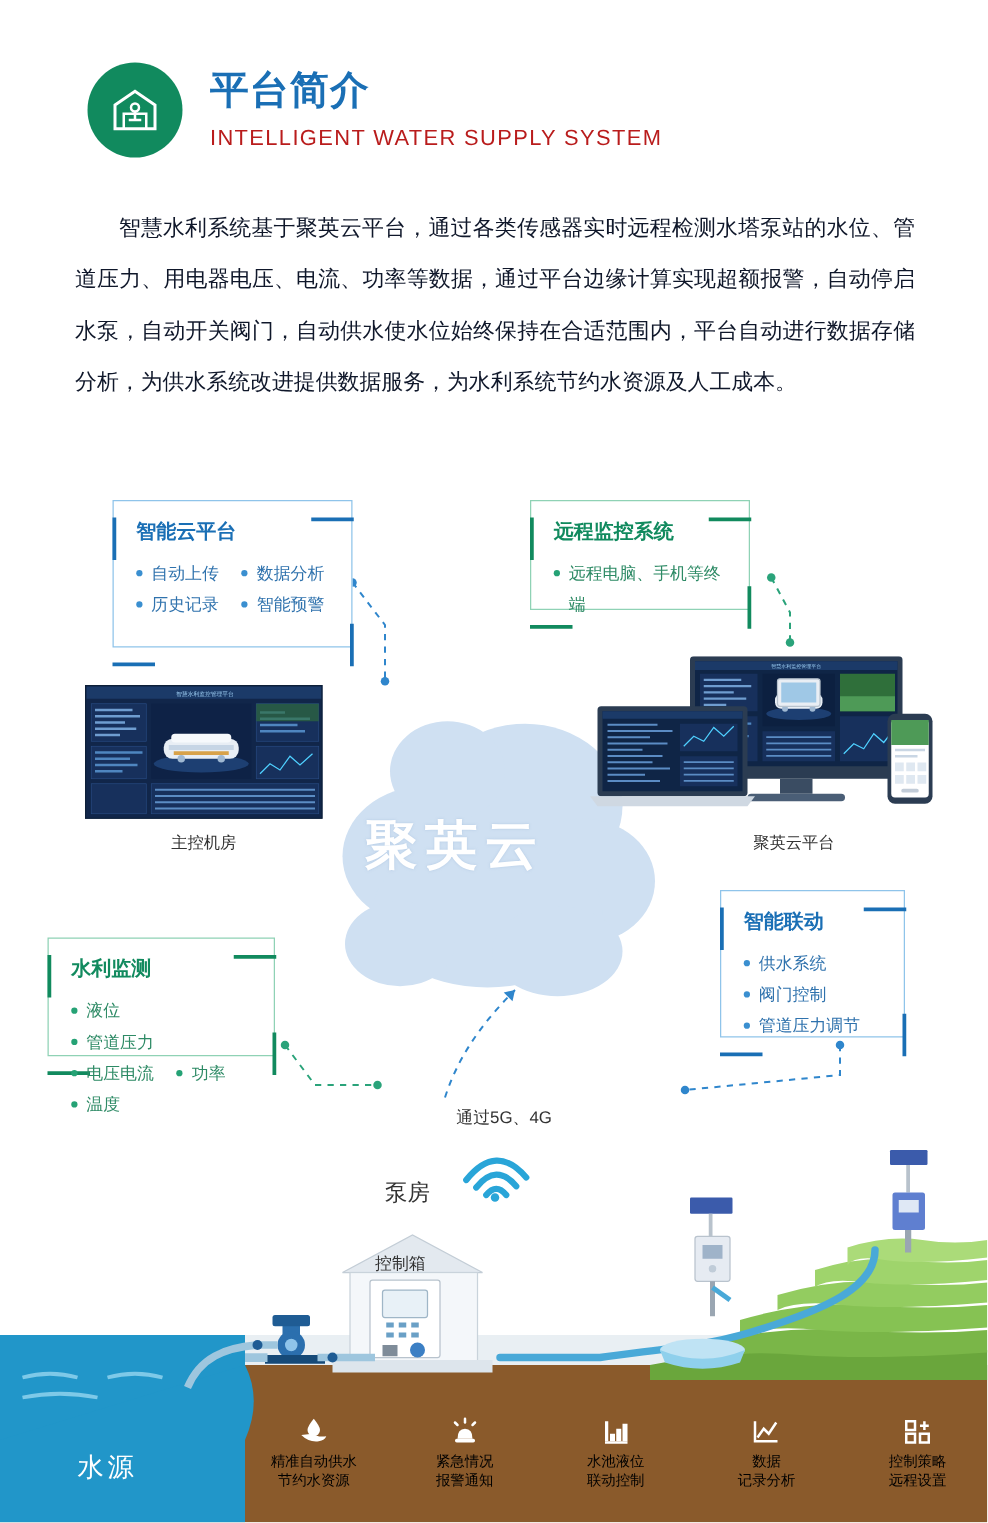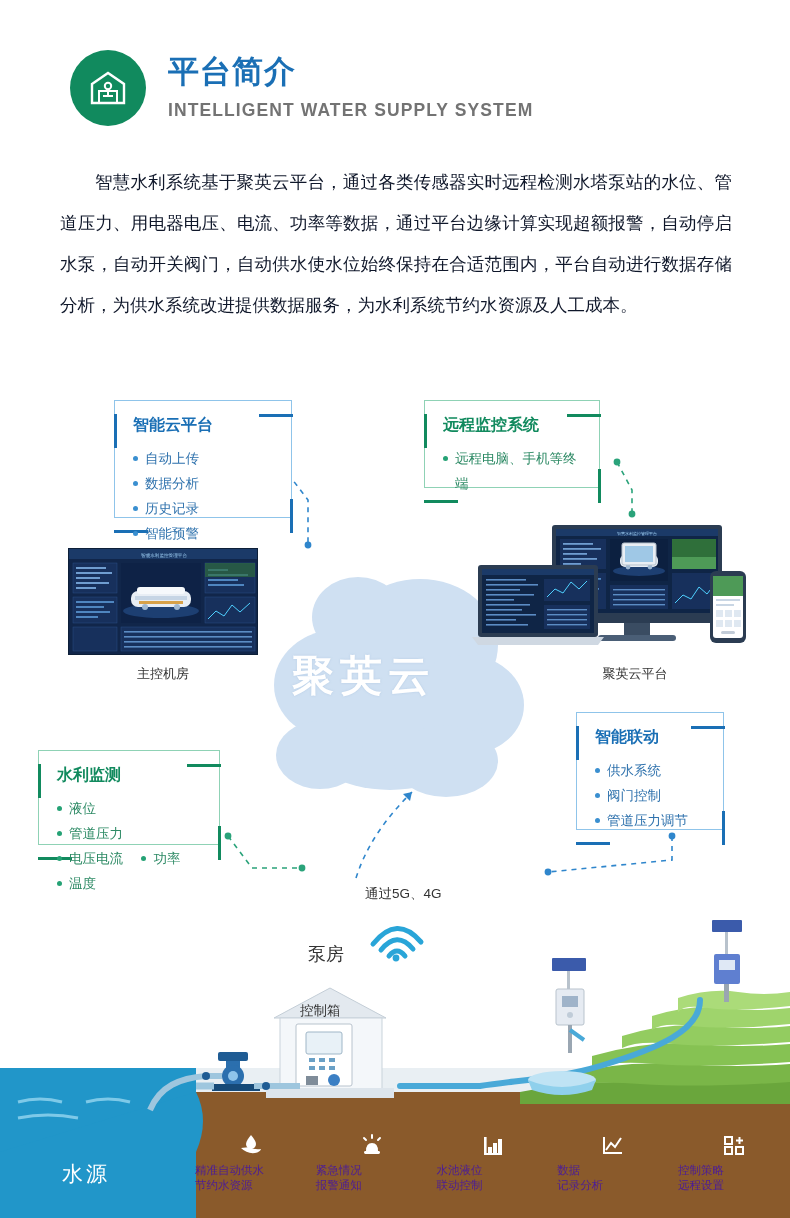--- a/index.html
+++ b/index.html
@@ -25,21 +25,21 @@
     flex: none;
   }
   .header-badge svg { display: block; }
   .header-text { margin-left: 22px; }
   .header-title {
     font-size: 31px; font-weight: bold; color: #1a6fb5; letter-spacing: 1px;
     line-height: 1.1;
   }
   .header-sub {
     margin-top: 10px;
-    font-size: 17.5px; letter-spacing: 1.1px; color: #737373; font-weight: bold;
+    font-size: 17.5px; letter-spacing: 1.1px; color: #b91c1c; font-weight: normal;
   }
 
   
   .intro {
     position: absolute; left: 60px; top: 162px; width: 672px;
     font-size: 17.5px; line-height: 41px; color: #0f172a; text-align: justify;
     text-indent: 2em;
   }
 
   
@@ -82,21 +82,21 @@
   .card.green li { color: #2d8a65; }
   .card.green li:before { background: #25a275; }
   .card.green .corner { background: #118a5e; }
 
   .corner { position: absolute; }
   .corner.tl-v { left: -1.5px; top: -1.5px; width: 3px; height: 34px; }
   .corner.tr-h { right: -1.5px; top: -1.5px; width: 34px; height: 3px; }
   .corner.br-v { right: -1.5px; bottom: -1.5px; width: 3px; height: 34px; }
   .corner.bl-h { left: -1.5px; bottom: -1.5px; width: 34px; height: 3px; }
 
-  #card-cloud   { left: 90px;  top: 400px; width: 178px; height: 118px; margin-left: 24px; }
+  #card-cloud   { left: 90px;  top: 400px; width: 192px; height: 118px; }
   #card-remote  { left: 424px; top: 400px; width: 176px; height: 88px; }
   #card-link    { left: 576px; top: 712px; width: 148px; height: 118px; }
   #card-monitor { left: 38px;  top: 750px; width: 182px; height: 95px; }
 
   
   .screen-main {
     position: absolute; left: 68px; top: 548px; width: 190px; height: 107px;
     background: #12294a; border: 1px solid #0d1f38; overflow: hidden;
   }
   .cap { position: absolute; font-size: 13px; color: #333; text-align: center; }
@@ -116,21 +116,21 @@
   }
 
   
   .scene { position: absolute; left: 0; top: 880px; width: 790px; height: 338px; }
 
   
   .features {
     position: absolute; left: 195px; top: 1132px; width: 595px; height: 74px;
     display: flex; justify-content: space-between; align-items: flex-start;
   }
-  .feature { width: 112px; text-align: left; color: #4c1d95; }
+  .feature { width: 112px; text-align: center; color: #000000; }
   .feature .ficon { height: 26px; display: flex; align-items: center; justify-content: center; }
   .feature .ftext { margin-top: 5px; font-size: 11.5px; line-height: 15px; }
 
   .wifi { position: absolute; left: 368px; top: 918px; }
 </style>
 </head>
 <body>
 
 <div id="page">
 

